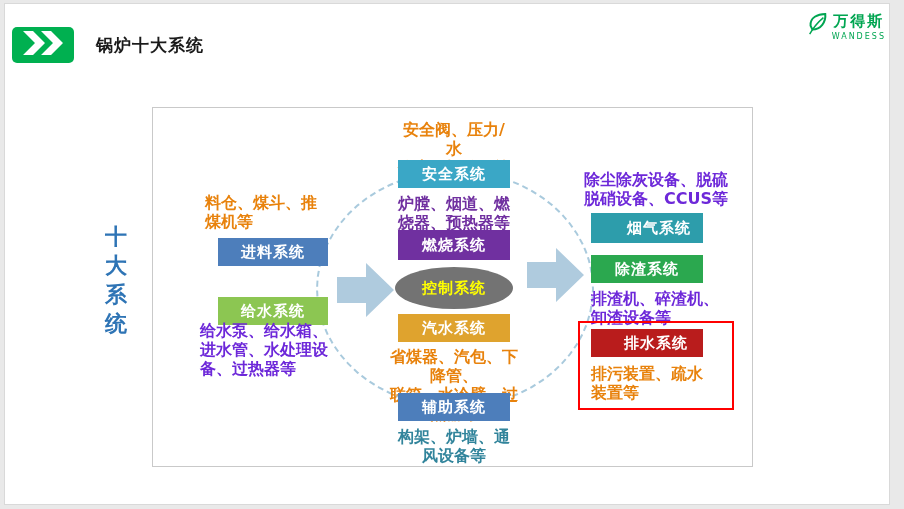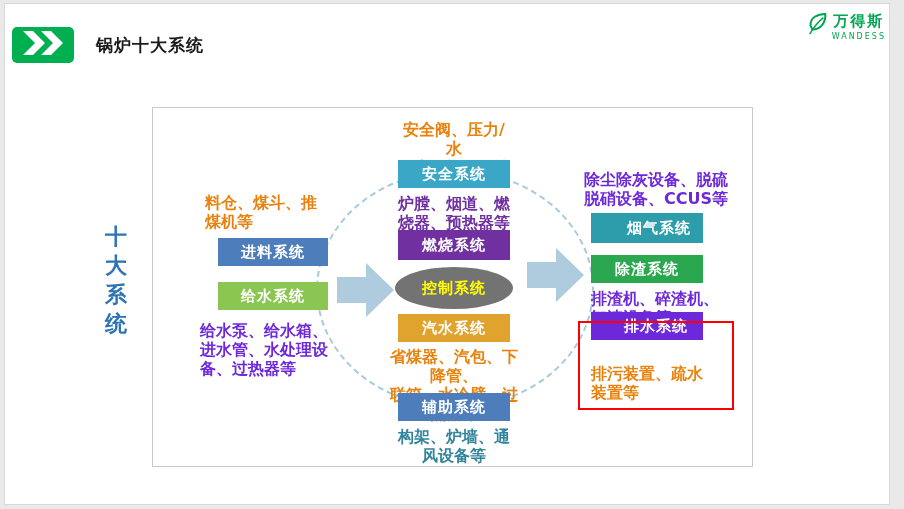--- a/index.html
+++ b/index.html
@@ -133,34 +133,34 @@
 <div class="sysbox" style="left:398px; top:393px; background:#4D7EBB;">辅助系统</div>
 
 <div class="note center c-teal" style="left:398px; top:427px; width:112px;">构架、炉墙、通
 风设备等</div>
 
 <div class="note c-orange" style="left:205px; top:193px;">料仓、煤斗、推
 煤机等</div>
 
 <div class="sysbox" style="left:218px; top:238px; width:110px; background:#4D7EBB;">进料系统</div>
 
-<div class="sysbox" style="left:218px; top:282px; width:110px; background:#8CC652;">给水系统</div>
+<div class="sysbox" style="left:218px; top:297px; width:110px; background:#8CC652;">给水系统</div>
 
 <div class="note c-green" style="left:200px; top:321px;">给水泵、给水箱、
 进水管、水处理设
 备、过热器等</div>
 
 <div class="note c-green" style="left:584px; top:170px;">除尘除灰设备、脱硫
 脱硝设备、CCUS等</div>
 
 <div class="sysbox" style="left:591px; top:213px; height:30px; background:#2D9DAB;padding-left:24px;">烟气系统</div>
 
 <div class="sysbox" style="left:591px; top:255px; background:#2BA84F;">除渣系统</div>
 
 <div class="note c-green" style="left:591px; top:289px;">排渣机、碎渣机、
 卸渣设备等</div>
 
-<div class="sysbox" style="left:591px; top:312px; background:#6d28d9;padding-left:18px;">排水系统</div>
+<div class="sysbox" style="left:591px; top:329px; background:#b91c1c;padding-left:18px;">排水系统</div>
 
 <div class="note c-orange" style="left:591px; top:364px;">排污装置、疏水
 装置等</div>
 
 <div class="hl-red"></div>
 
 </body></html>

